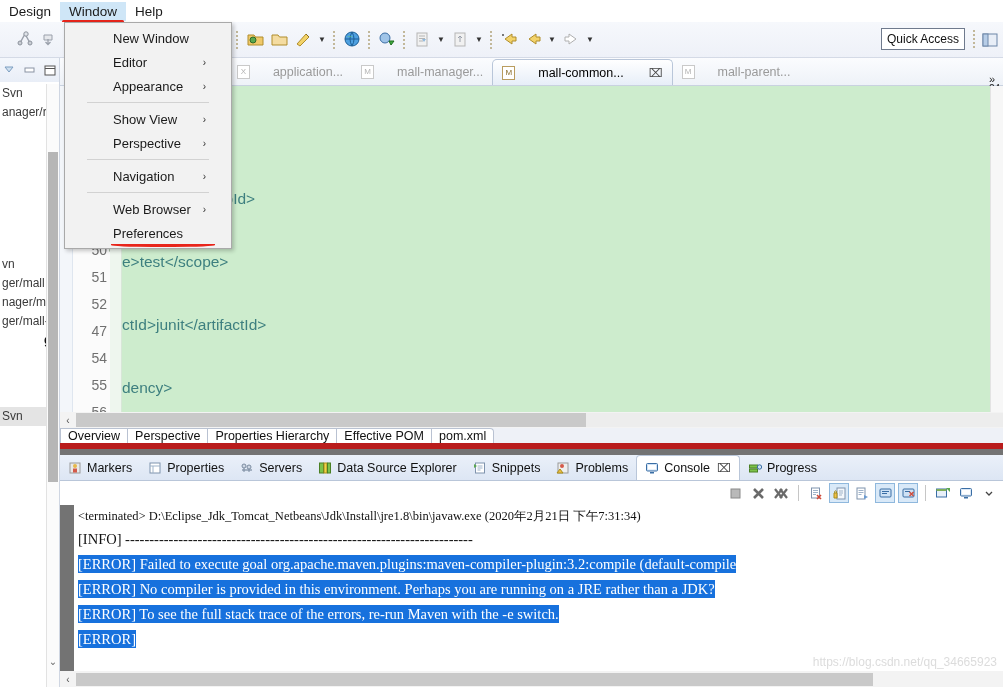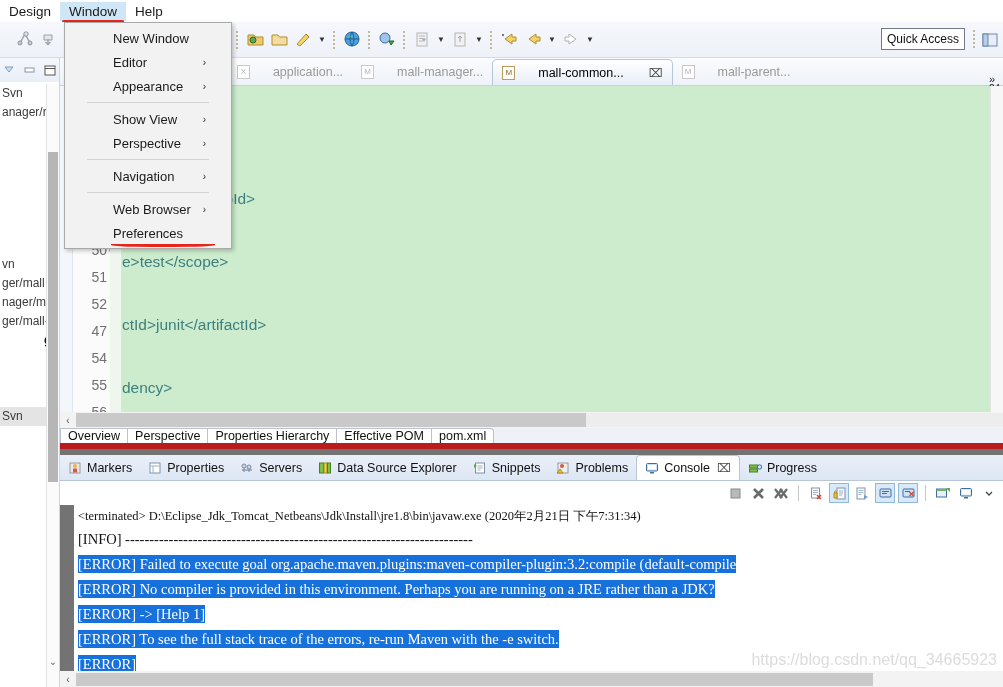--- a/index.html
+++ b/index.html
@@ -197,21 +197,21 @@
   .cline.info > span { background: transparent; }
   .console-hscroll {
     position: absolute; left: 60px; bottom: 0; right: 0; height: 16px;
     background: #f3f3f3; display: flex; align-items: center;
   }
   .ch-thumb { height: 13px; background: #c9c9c9; flex: 1; margin-right: 130px;}
 
   
   .watermark {
     position: absolute; right: 6px; bottom: 18px;
-    font-size: 16px; color: #dcdcdc; pointer-events: none;
+    font-size: 12px; color: #dcdcdc; pointer-events: none;
   }
 
   
   .dropdown {
     position: absolute; left: 64px; top: 22px; width: 168px;
     background: #f2f2f2; border: 1px solid #a9a9a9;
     box-shadow: 2px 2px 4px rgba(0,0,0,.22);
     padding: 3px 16px; z-index: 50;
   }
   .dd-item {
@@ -656,21 +656,20 @@
           <path d="M2 6 l3 3 3-3" stroke="#444" fill="none" stroke-width="1.3"></path>
         </svg>
     </span>
   </div>
 
   <div class="console">
     <div class="cline term">&lt;terminated&gt; D:\Eclipse_Jdk_Tomcat_Netbeans\Jdk\Install\jre1.8\bin\javaw.exe (2020年2月21日 下午7:31:34)</div>
     <div class="cline info"><span>[INFO] ------------------------------------------------------------------------</span></div>
     <div class="cline err"><span>[ERROR] Failed to execute goal org.apache.maven.plugins:maven-compiler-plugin:3.2:compile (default-compile</span></div>
     <div class="cline err"><span>[ERROR] No compiler is provided in this environment. Perhaps you are running on a JRE rather than a JDK?</span></div>
-    <div class="cline err"><span>[ERROR] -&gt; [Help 1]</span></div>
     <div class="cline err"><span>[ERROR] To see the full stack trace of the errors, re-run Maven with the -e switch.</span></div>
     <div class="cline err"><span>[ERROR]</span></div>
   </div>
 
   <div class="console-hscroll">
     <div class="hs-left">‹</div>
     <div class="ch-thumb"></div>
   </div>
 
   <div class="watermark">https://blog.csdn.net/qq_34665923</div>

